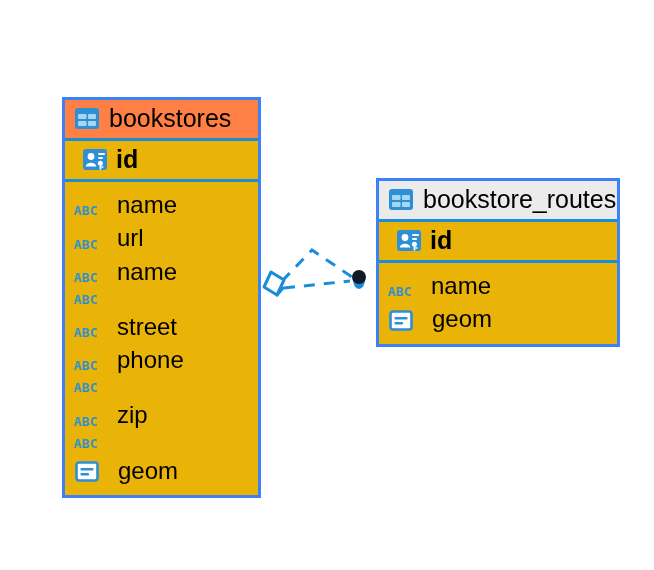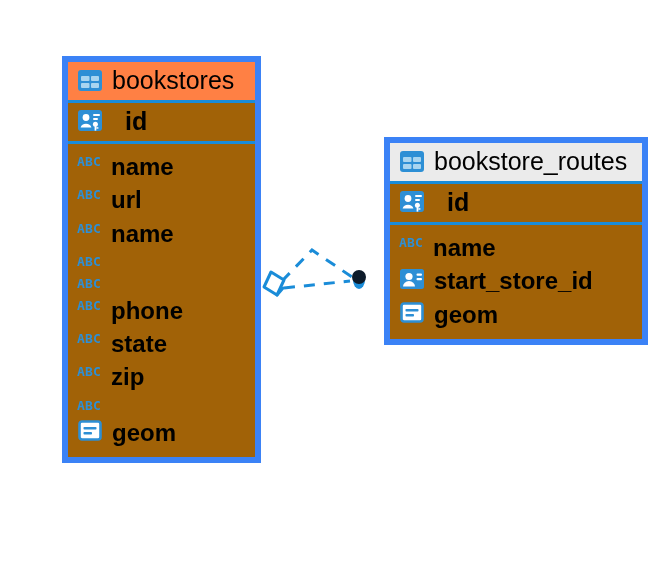--- a/index.html
+++ b/index.html
@@ -28,23 +28,24 @@
     width: 654px;
     height: 570px;
     pointer-events: none;
     z-index: 1;
   }
 
   
   .entity {
     position: absolute;
     box-sizing: border-box;
-    border: 6px solid #3b82f6;
-    background: #a16207;
+    border: 3px solid #3b82f6;
+    background: #eab308;
     z-index: 2;
+    margin-top: 41px;
   }
 
   .entity-header {
     display: flex;
     align-items: center;
     gap: 9px;
     padding: 5px 10px 6px 9px;
     box-sizing: border-box;
   }
   .entity-header.selected { background: #ff8044; }
@@ -53,49 +54,49 @@
   .entity-title {
     font-size: 25px;
     color: #000000;
     line-height: 1.08;
     white-space: nowrap;
   }
 
   
   .pk-row {
     display: flex;
-    gap: 22px;
-    padding: 5px 10px 6px 9px;
+    align-items: center;
+    gap: 8px;
+    padding: 5px 10px 6px 17px;
     border-top: 3px solid #1a8cd8;
     border-bottom: 3px solid #1a8cd8;
     box-sizing: border-box;
   }
   .pk-label {
     font-size: 25px;
     font-weight: bold;
     color: #000000;
     line-height: 1.08;
   }
 
   .field-list {
     padding: 6px 0 8px 0;
   }
   .field-row {
     display: flex;
-    align-items: flex-start;
-    gap: 9px;
+    align-items: flex-end;
+    gap: 18px;
     padding: 2px 10px 2px 9px;
     box-sizing: border-box;
   }
   .field-label {
     font-size: 24px;
     color: #000000;
     line-height: 1.22;
     white-space: nowrap;
-    font-weight: bold;
   }
 
   .icon {
     flex: 0 0 auto;
     display: block;
   }
   .icon-abc { width: 25px; height: 18px; }
   .icon-sq  { width: 26px; height: 26px; }
 </style>
 </head>
@@ -169,32 +170,32 @@
         </div>
         <div class="field-row">
           <svg class="icon icon-abc" viewBox="0 0 25 18">
             <text x="0" y="14" font-family="&quot;DejaVu Sans Mono&quot;, monospace" font-size="13" font-weight="bold" fill="#2d8fd5" letter-spacing="0.2">ABC</text>
           </svg>
         </div>
         <div class="field-row">
           <svg class="icon icon-abc" viewBox="0 0 25 18">
             <text x="0" y="14" font-family="&quot;DejaVu Sans Mono&quot;, monospace" font-size="13" font-weight="bold" fill="#2d8fd5" letter-spacing="0.2">ABC</text>
           </svg>
+          <span class="field-label">street</span>
         </div>
         <div class="field-row">
           <svg class="icon icon-abc" viewBox="0 0 25 18">
             <text x="0" y="14" font-family="&quot;DejaVu Sans Mono&quot;, monospace" font-size="13" font-weight="bold" fill="#2d8fd5" letter-spacing="0.2">ABC</text>
           </svg>
           <span class="field-label">phone</span>
         </div>
         <div class="field-row">
           <svg class="icon icon-abc" viewBox="0 0 25 18">
             <text x="0" y="14" font-family="&quot;DejaVu Sans Mono&quot;, monospace" font-size="13" font-weight="bold" fill="#2d8fd5" letter-spacing="0.2">ABC</text>
           </svg>
-          <span class="field-label">state</span>
         </div>
         <div class="field-row">
           <svg class="icon icon-abc" viewBox="0 0 25 18">
             <text x="0" y="14" font-family="&quot;DejaVu Sans Mono&quot;, monospace" font-size="13" font-weight="bold" fill="#2d8fd5" letter-spacing="0.2">ABC</text>
           </svg>
           <span class="field-label">zip</span>
         </div>
         <div class="field-row">
           <svg class="icon icon-abc" viewBox="0 0 25 18">
             <text x="0" y="14" font-family="&quot;DejaVu Sans Mono&quot;, monospace" font-size="13" font-weight="bold" fill="#2d8fd5" letter-spacing="0.2">ABC</text>
@@ -204,21 +205,21 @@
           <svg class="icon icon-sq" viewBox="0 0 26 26">
             <rect x="2.5" y="3.5" width="21" height="18" rx="2.5" fill="#ffffff" stroke="#2d8fd5" stroke-width="2.6"></rect>
             <rect x="6.5" y="9" width="13" height="2.6" rx="0.8" fill="#2d8fd5"></rect>
             <rect x="6.5" y="14" width="8.5" height="2.6" rx="0.8" fill="#2d8fd5"></rect>
           </svg>
           <span class="field-label">geom</span>
         </div>
       </div>
   </div>
 
-  <div class="entity" id="entity-1" style="left:384px; top:137px; width:264px;">
+  <div class="entity" id="entity-1" style="left:376px; top:137px; width:244px;">
 
     <div class="entity-header normal">
       <svg class="icon icon-sq" viewBox="0 0 26 26">
         <rect x="1" y="2" width="24" height="21" rx="3" fill="#2d8fd5"></rect>
         <rect x="4" y="8" width="8.5" height="5" rx="1" fill="#a8d5f0"></rect>
         <rect x="14" y="8" width="8" height="5" rx="1" fill="#a8d5f0"></rect>
         <rect x="4" y="15" width="8.5" height="5" rx="1" fill="#a8d5f0"></rect>
         <rect x="14" y="15" width="8" height="5" rx="1" fill="#a8d5f0"></rect>
       </svg>
       <span class="entity-title">bookstore_routes</span>
@@ -241,30 +242,20 @@
     <div class="field-list">
 
     <div class="field-row">
           <svg class="icon icon-abc" viewBox="0 0 25 18">
             <text x="0" y="14" font-family="&quot;DejaVu Sans Mono&quot;, monospace" font-size="13" font-weight="bold" fill="#2d8fd5" letter-spacing="0.2">ABC</text>
           </svg>
           <span class="field-label">name</span>
         </div>
         <div class="field-row">
           <svg class="icon icon-sq" viewBox="0 0 26 26">
-            <rect x="1" y="3" width="24" height="20" rx="2.5" fill="#2d8fd5"></rect>
-            <circle cx="10" cy="10.5" r="3.6" fill="#ffffff"></circle>
-            <path d="M 4 20.5 a 6 5.4 0 0 1 12 0 z" fill="#ffffff"></path>
-            <rect x="17.5" y="7.5" width="5.5" height="2.2" rx="1" fill="#ffffff"></rect>
-            <rect x="17.5" y="12" width="5.5" height="2.2" rx="1" fill="#ffffff"></rect>
-          </svg>
-          <span class="field-label">start_store_id</span>
-        </div>
-        <div class="field-row">
-          <svg class="icon icon-sq" viewBox="0 0 26 26">
             <rect x="2.5" y="3.5" width="21" height="18" rx="2.5" fill="#ffffff" stroke="#2d8fd5" stroke-width="2.6"></rect>
             <rect x="6.5" y="9" width="13" height="2.6" rx="0.8" fill="#2d8fd5"></rect>
             <rect x="6.5" y="14" width="8.5" height="2.6" rx="0.8" fill="#2d8fd5"></rect>
           </svg>
           <span class="field-label">geom</span>
         </div>
       </div>
   </div>
 
 </div>

